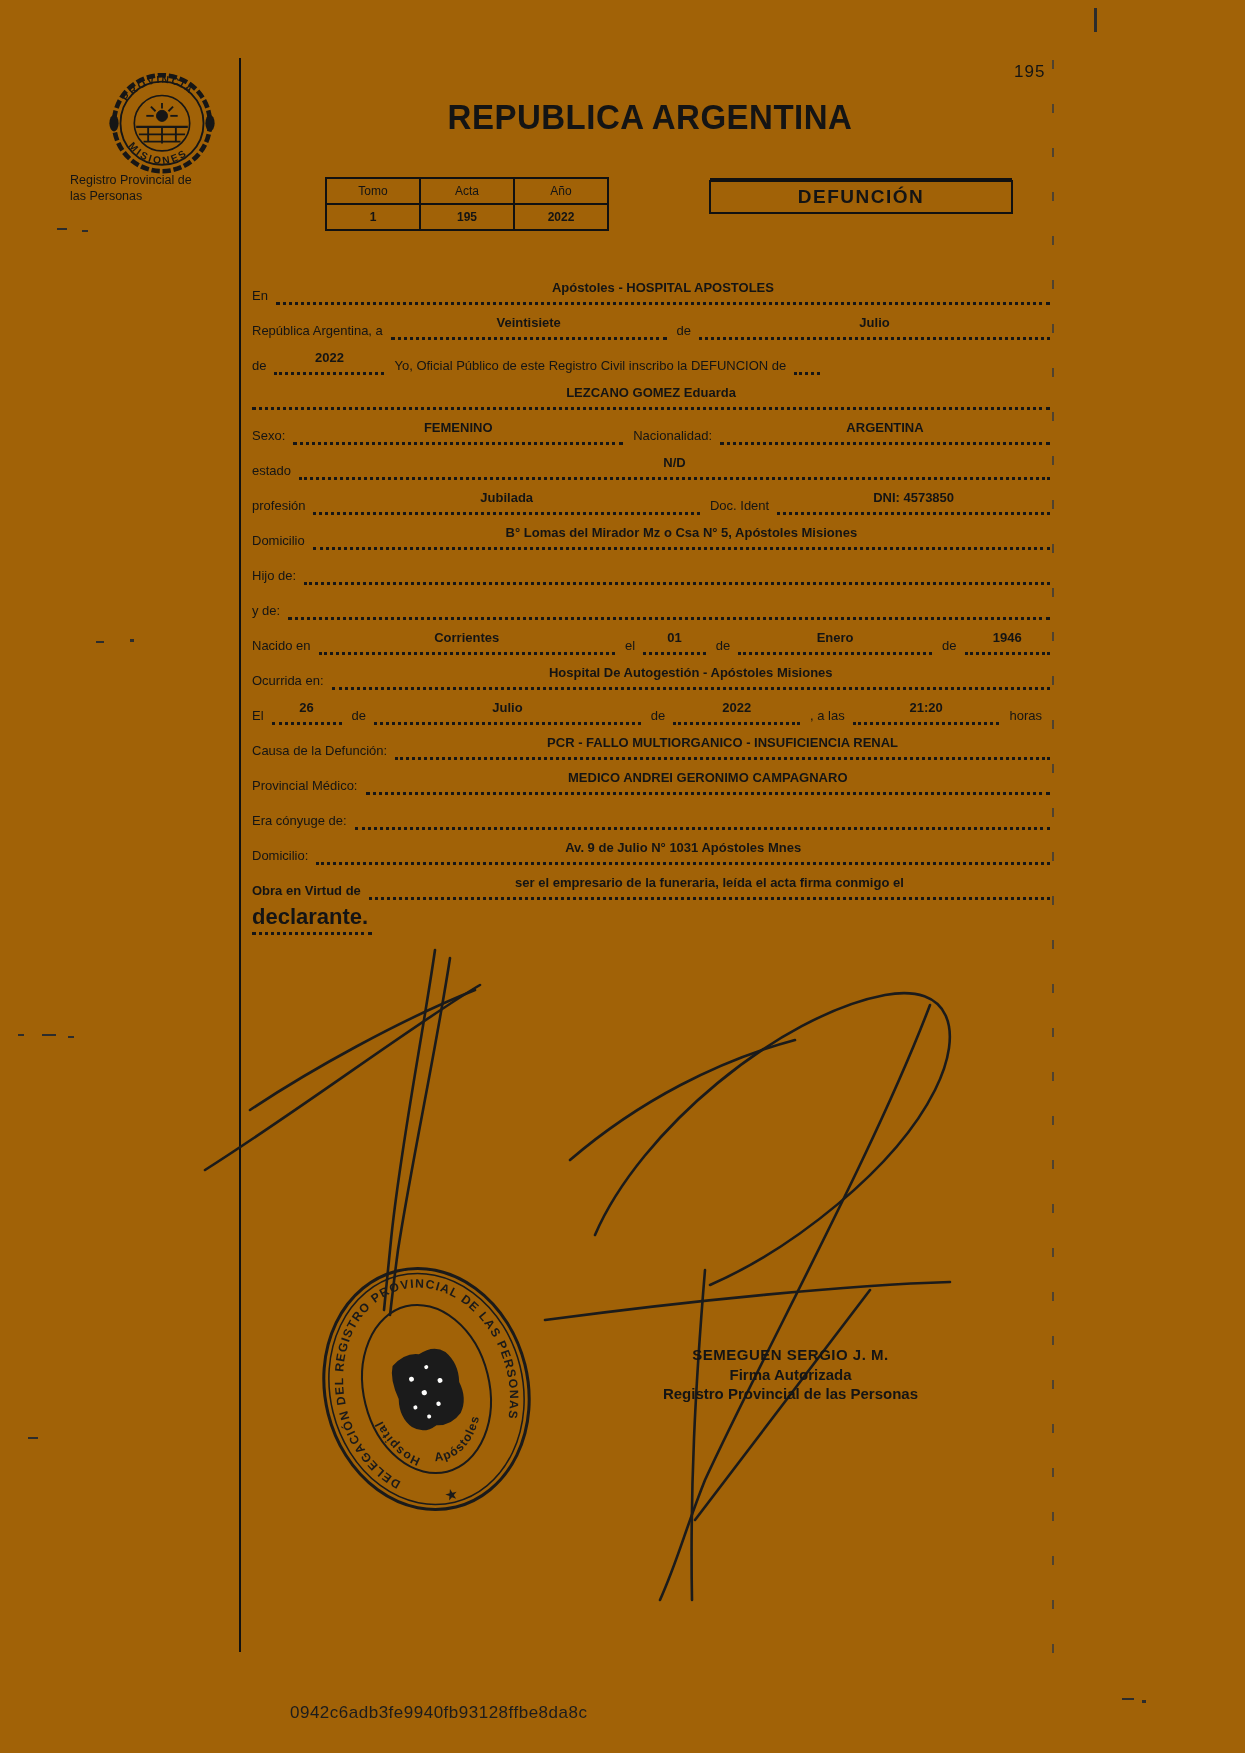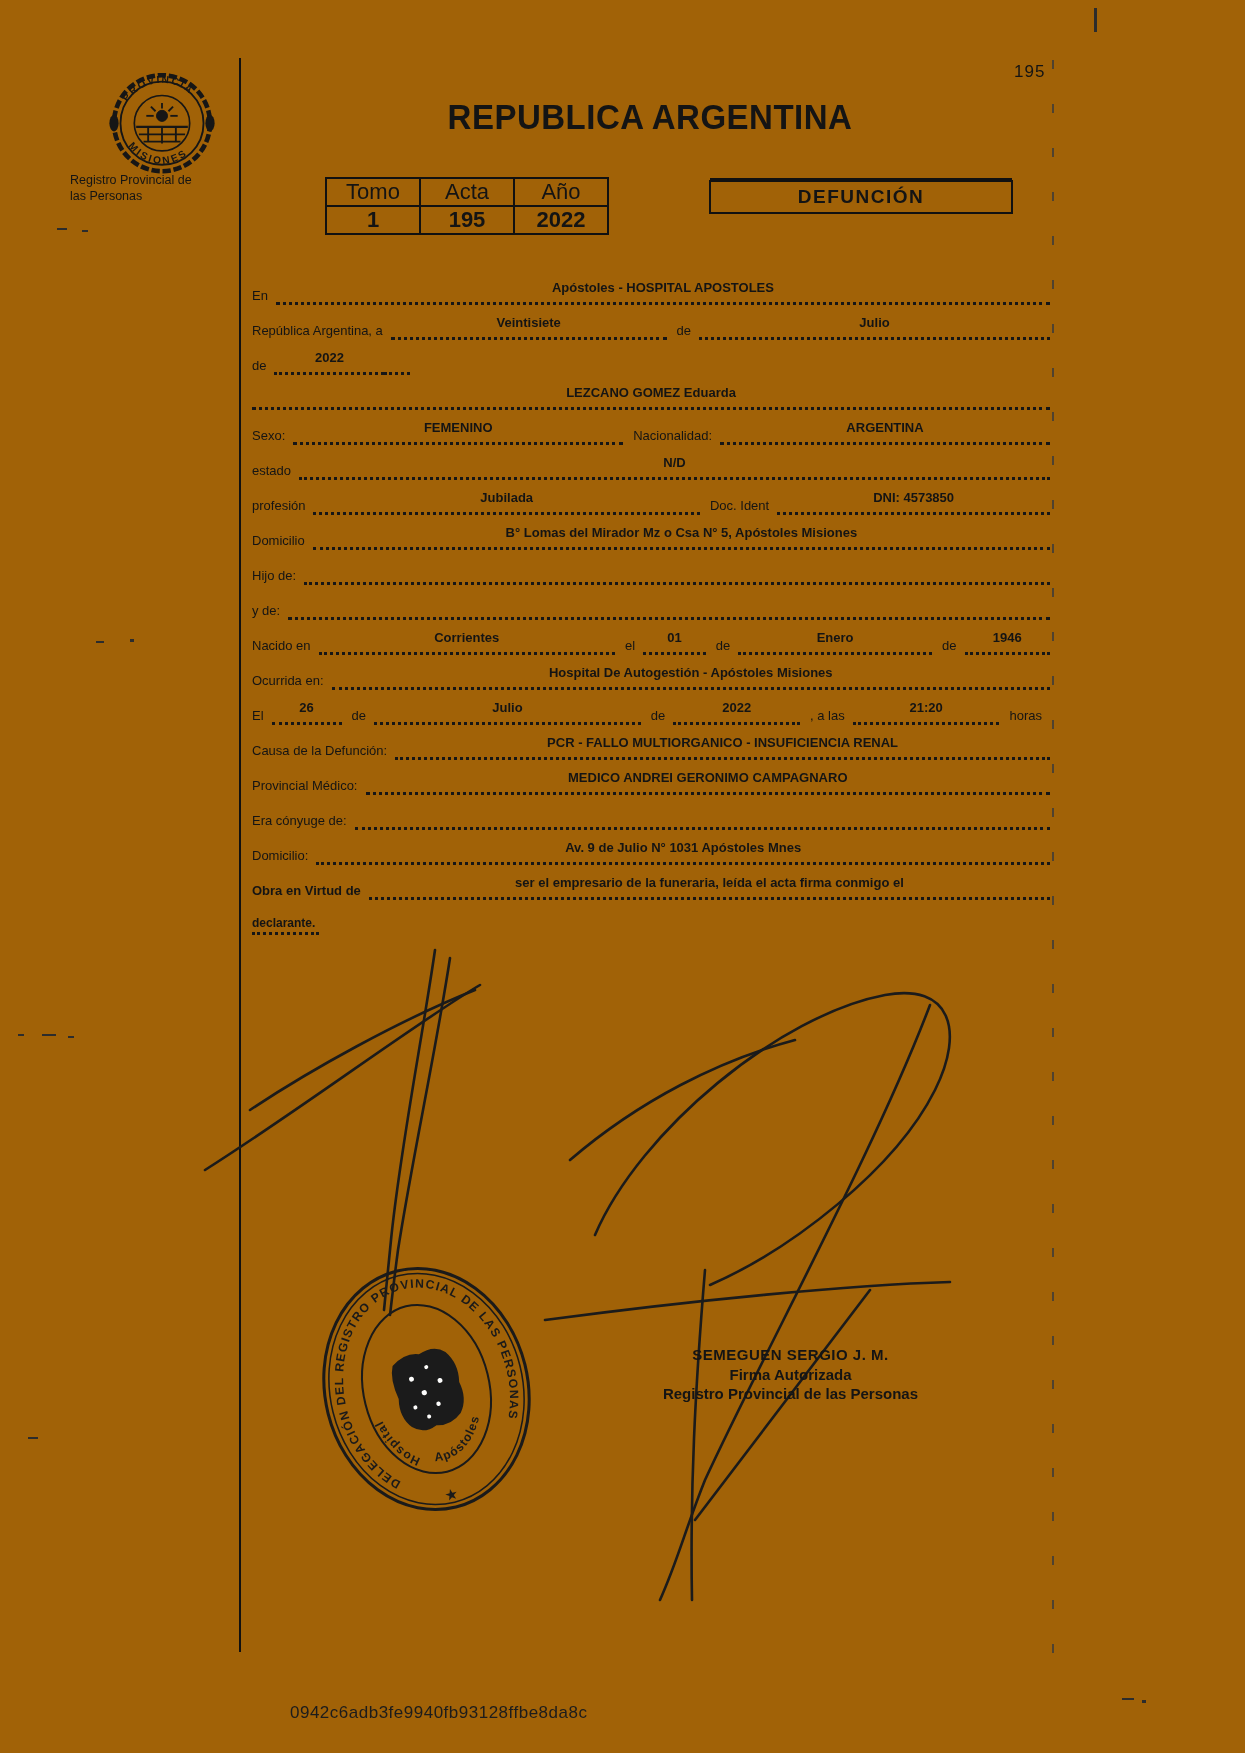--- a/index.html
+++ b/index.html
@@ -6,21 +6,21 @@
   .sheet{position:relative;width:1245px;height:1753px;background:#a16207;overflow:hidden;
          font-family:"Liberation Sans", sans-serif;color:#141414;}
   .abs{position:absolute;}
 
   
   .page-number{left:1014px;top:62px;font-size:17px;letter-spacing:1px;}
   .doc-title{left:250px;top:98px;width:800px;text-align:center;font-size:33px;font-weight:bold;
              letter-spacing:0.5px;transform:scaleY(1.05);}
   .record-table{left:325px;top:177px;border-collapse:collapse;}
   .record-table td{border:2px solid #111;width:92px;height:24px;text-align:center;
-                   font-size:22px;padding:0;}
+                   font-size:12px;padding:0;}
   .record-table .hdr td{font-weight:400;}
   .record-table .valrow td{font-weight:700;}
   .doctype-box{left:709px;top:180px;width:300px;height:30px;border:2px solid #111;
                box-shadow:0 -3px 0 -1px #111;display:flex;align-items:center;justify-content:center;}
   .doctype-box span{font-size:19px;font-weight:bold;letter-spacing:1.5px;}
 
   
   .seal-wrap{left:100px;top:66px;width:124px;height:120px;}
   .seal-caption{left:70px;top:172px;width:180px;text-align:left;font-size:12.5px;line-height:1.3;}
 
@@ -35,21 +35,21 @@
   .lbl{white-space:nowrap;padding:0 8px 2px 0;}
   .lbl.after{padding:0 8px 2px 10px;}
   .val{border-bottom:3px dotted #161616;text-align:center;font-weight:bold;
        padding-bottom:1px;line-height:1.25;min-height:21px;}
   .f05{flex:.55}.f07{flex:.75}.f09{flex:.95}.f1{flex:1}.f11{flex:1.1}.f12{flex:1.2}
   .f14{flex:1.4}.f17{flex:1.7}.f19{flex:1.9}.f2{flex:2}.f26{flex:2.6}
   .w70{flex:0 0 70px}.w110{flex:0 0 110px}.w26{flex:0 0 26px}
   .obra-row{font-weight:bold;}
   .obra-row .val{text-align:center;}
   .decl-line{margin-top:2px;height:33px;display:flex;align-items:flex-end;}
-  .decl-line span{font-size:12px;font-weight:bold;border-bottom:3px dotted #161616;padding:0 4px 2px 0;}
+  .decl-line span{font-size:22px;font-weight:bold;border-bottom:3px dotted #161616;padding:0 4px 2px 0;}
 
   
   .sig-overlay{left:150px;top:920px;width:950px;height:760px;pointer-events:none;}
   .stamp-wrap{left:318px;top:1262px;width:218px;height:254px;}
   .sig-text{left:633px;top:1345px;width:315px;text-align:center;line-height:1.3;}
   .sig-name{font-size:15px;font-weight:bold;letter-spacing:.5px;}
   .sig-role{font-size:15px;font-weight:bold;}
   .sig-org{font-size:15px;font-weight:bold;}
 
   .hash-text{left:290px;top:1703px;font-size:17px;letter-spacing:.5px;color:#1c1c1c;}
@@ -139,20 +139,21 @@
     <div class="row">
       <span class="lbl">República Argentina, a</span>
       <span class="val f11">Veintisiete</span>
       <span class="lbl after">de</span>
       <span class="val f14">Julio</span>
     </div>
 
     <div class="row">
       <span class="lbl">de</span>
       <span class="val w110">2022</span>
+      <span class="lbl after">Yo, Oficial Público de este Registro Civil inscribo la DEFUNCION de</span>
       <span class="val w26"></span>
     </div>
 
     <div class="row">
       <span class="val f1">LEZCANO GOMEZ Eduarda</span>
     </div>
 
     <div class="row">
       <span class="lbl">Sexo:</span>
       <span class="val f12">FEMENINO</span>

